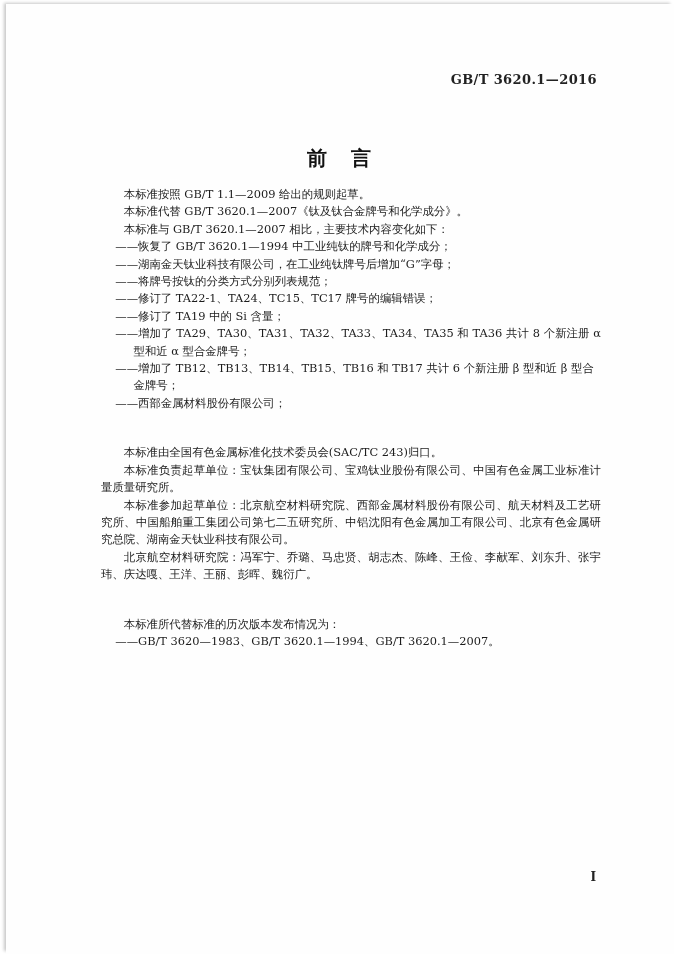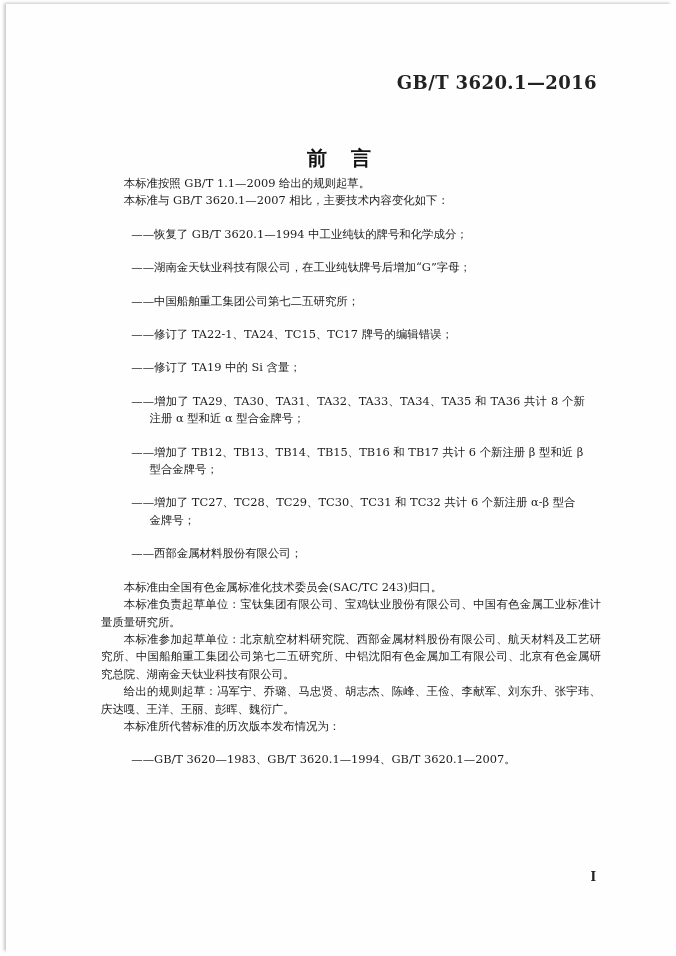--- a/index.html
+++ b/index.html
@@ -30,21 +30,21 @@
 
   
   #running-header {
     position: absolute;
     left: 0;
     right: 0;
     top: 68px;
     padding-right: 77px;
     text-align: right;
     font-family: "DejaVu Serif", "Liberation Serif", serif;
-    font-size: 18px;
+    font-size: 13px;
     font-weight: bold;
     letter-spacing: 0.4px;
     color: #222;
   }
 
   
   #page-title {
     position: absolute;
     left: 0;
     right: 0;
@@ -53,49 +53,50 @@
     font-size: 20px;
     font-weight: bold;
     letter-spacing: 2px;
     color: #111;
   }
 
   
   #body-block {
     position: absolute;
     left: 95px;
-    top: 171px;
+    top: 182px;
     width: 500px;
     font-size: 11.4px;
     line-height: 17.4px;
     color: #1c1c1c;
     text-align: justify;
     text-justify: inter-character;
   }
 
   .para {
     margin: 0;
     text-indent: 2em;
     text-align: justify;
     text-justify: inter-character;
   }
 
   
   .dash-item {
-    margin: 16px;
+    margin: 0;
     padding-left: 2.85em;
     text-indent: -1.6em;
     text-align: justify;
     text-justify: inter-character;
   }
   .dash-item.last-dash {
     text-align: left;
   }
   .para.tail {
     text-align: left;
+    margin-top: 32px;
   }
 
   
   #page-number {
     position: absolute;
     right: 78px;
     top: 866px;
     font-size: 12px;
     font-weight: bold;
     font-family: "DejaVu Serif", "Liberation Serif", serif;
@@ -107,36 +108,36 @@
 
 <div id="page-sheet">
 
   <div id="running-header">GB/T 3620.1—2016</div>
 
   <h1 id="page-title">前　言</h1>
 
   <div id="body-block">
 
     <p class="para">本标准按照 GB/T 1.1—2009 给出的规则起草。</p>
+    <p class="para">本标准代替 GB/T 3620.1—2007《钛及钛合金牌号和化学成分》。</p>
     <p class="para">本标准与 GB/T 3620.1—2007 相比，主要技术内容变化如下：</p>
 
     <p class="dash-item">——恢复了 GB/T 3620.1—1994 中工业纯钛的牌号和化学成分；</p>
     <p class="dash-item">——湖南金天钛业科技有限公司，在工业纯钛牌号后增加“G”字母；</p>
-    <p class="dash-item last-dash">——中国船舶重工集团公司第七二五研究所；</p>
+    <p class="dash-item last-dash">——将牌号按钛的分类方式分别列表规范；</p>
     <p class="dash-item last-dash">——修订了 TA22-1、TA24、TC15、TC17 牌号的编辑错误；</p>
     <p class="dash-item last-dash">——修订了 TA19 中的 Si 含量；</p>
     <p class="dash-item">——增加了 TA29、TA30、TA31、TA32、TA33、TA34、TA35 和 TA36 共计 8 个新注册 α 型和近 α 型合金牌号；</p>
     <p class="dash-item last-dash">——增加了 TB12、TB13、TB14、TB15、TB16 和 TB17 共计 6 个新注册 β 型和近 β 型合金牌号；</p>
-    <p class="dash-item last-dash">——增加了 TC27、TC28、TC29、TC30、TC31 和 TC32 共计 6 个新注册 α-β 型合金牌号；</p>
     <p class="dash-item last-dash">——西部金属材料股份有限公司；</p>
 
     <p class="para tail">本标准由全国有色金属标准化技术委员会(SAC/TC 243)归口。</p>
     <p class="para">本标准负责起草单位：宝钛集团有限公司、宝鸡钛业股份有限公司、中国有色金属工业标准计量质量研究所。</p>
     <p class="para">本标准参加起草单位：北京航空材料研究院、西部金属材料股份有限公司、航天材料及工艺研究所、中国船舶重工集团公司第七二五研究所、中铝沈阳有色金属加工有限公司、北京有色金属研究总院、湖南金天钛业科技有限公司。</p>
-    <p class="para">给出的规则起草：冯军宁、乔璐、马忠贤、胡志杰、陈峰、王俭、李献军、刘东升、张宇玮、庆达嘎、王洋、王丽、彭晖、魏衍广。</p>
+    <p class="para">北京航空材料研究院：冯军宁、乔璐、马忠贤、胡志杰、陈峰、王俭、李献军、刘东升、张宇玮、庆达嘎、王洋、王丽、彭晖、魏衍广。</p>
     <p class="para tail">本标准所代替标准的历次版本发布情况为：</p>
     <p class="dash-item last-dash">——GB/T 3620—1983、GB/T 3620.1—1994、GB/T 3620.1—2007。</p>
 
   </div>
 
   <div id="page-number">I</div>
 
 </div>
 
 </body></html>

